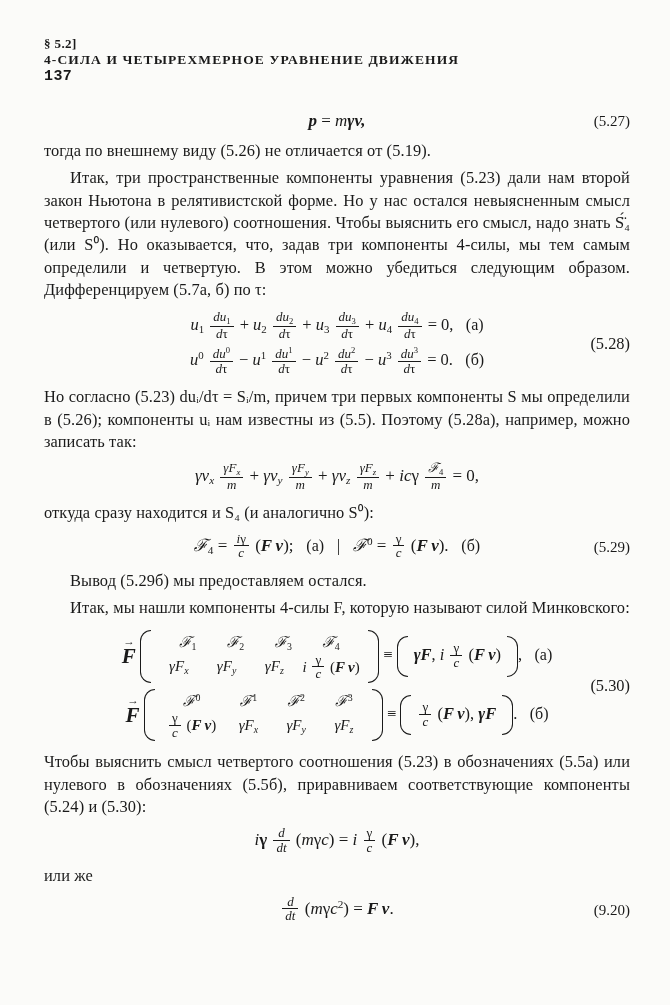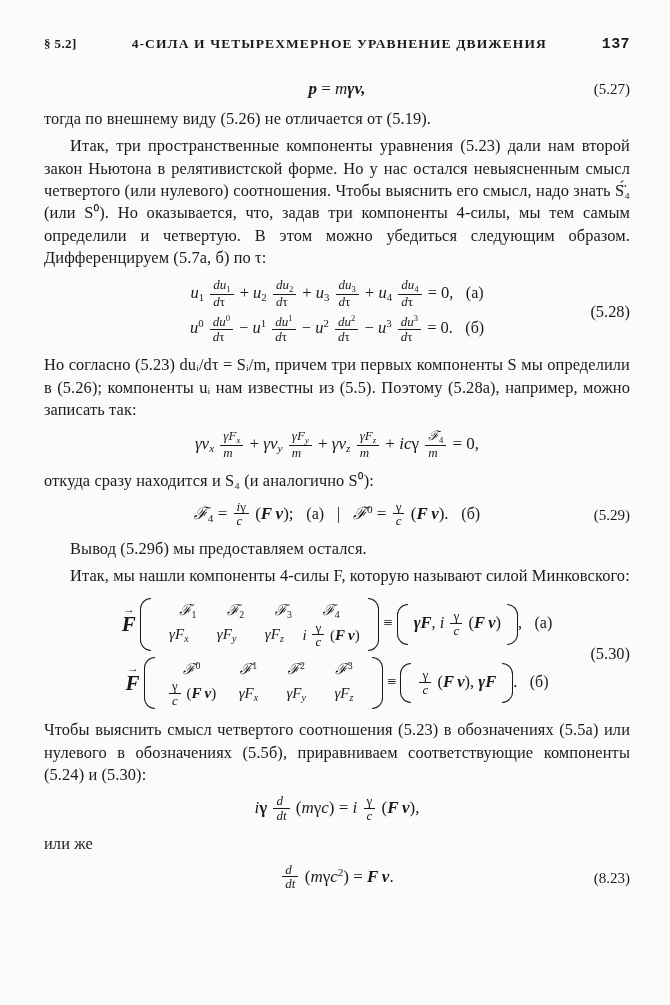--- a/index.html
+++ b/index.html
@@ -29,20 +29,21 @@
     width: 586px;
   }
   
   .runhead {
     display: flex;
     align-items: baseline;
     justify-content: space-between;
     font-size: 13.5px;
     letter-spacing: .4px;
     margin-bottom: 26px;
+    flex-direction: column;
   }
   .runhead .sec {
     font-weight: bold;
     font-size: 13px;
     white-space: nowrap;
   }
   .runhead .title {
     font-weight: bold;
     font-size: 13.5px;
     letter-spacing: 1.1px;
@@ -99,21 +100,21 @@
     white-space: nowrap;
   }
   .it { font-style: italic; }
   .bi { font-style: italic; font-weight: bold; }
   .bf { font-weight: bold; }
 
   
   .frac {
     display: inline-block;
     vertical-align: middle;
-    text-align: left;
+    text-align: center;
     font-size: 13px;
     line-height: 1.05;
     margin: 0 2px;
     position: relative;
     top: -1px;
   }
   .frac .num {
     display: block;
     padding: 0 3px;
     border-bottom: 1px solid #1a1a1a;
@@ -344,17 +345,17 @@
       (<span class="it">m</span>γ<span class="it">c</span>) = <span class="it">i</span>
       <span class="frac"><span class="num">γ</span><span class="den"><span class="it">c</span></span></span>
       (<span class="bi">F v</span>),
     </div>
 
     <p class="body">или же</p>
 
     <div class="formula">
       <span class="frac"><span class="num"><span class="it">d</span></span><span class="den"><span class="it">dt</span></span></span>
       (<span class="it">m</span>γ<span class="it">c</span><sup>2</sup>) = <span class="bi">F v</span>.
-      <span class="tag">(8.23)</span>
+      <span class="tag">(9.20)</span>
     </div>
 
   </div>
 </div>
 
 </body></html>

